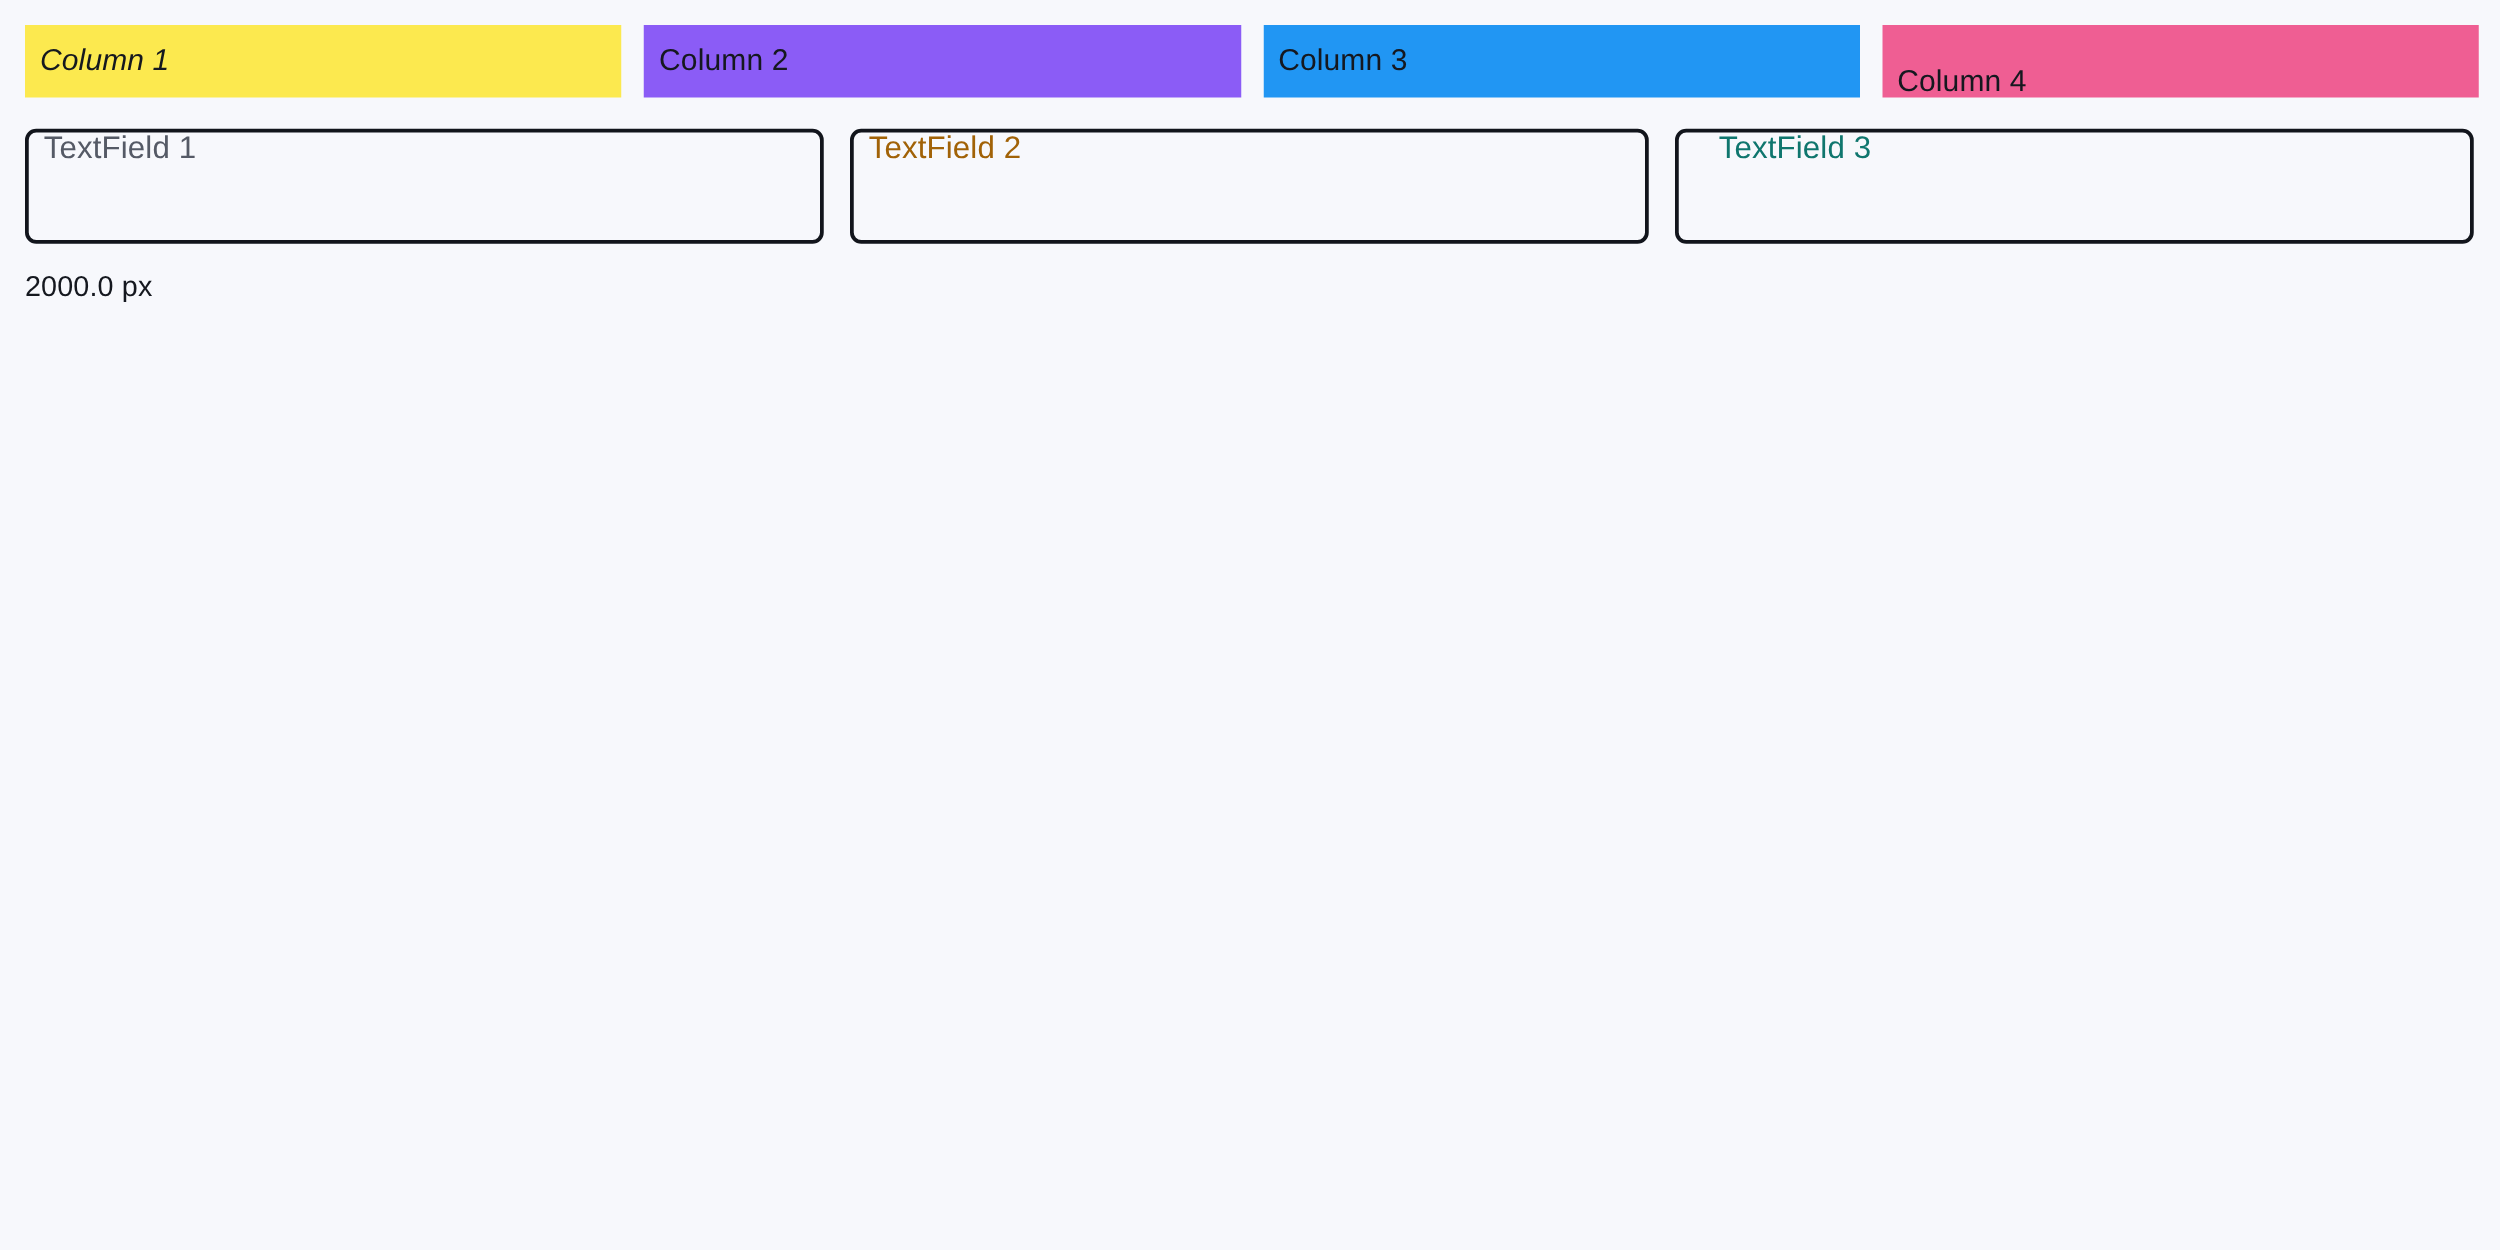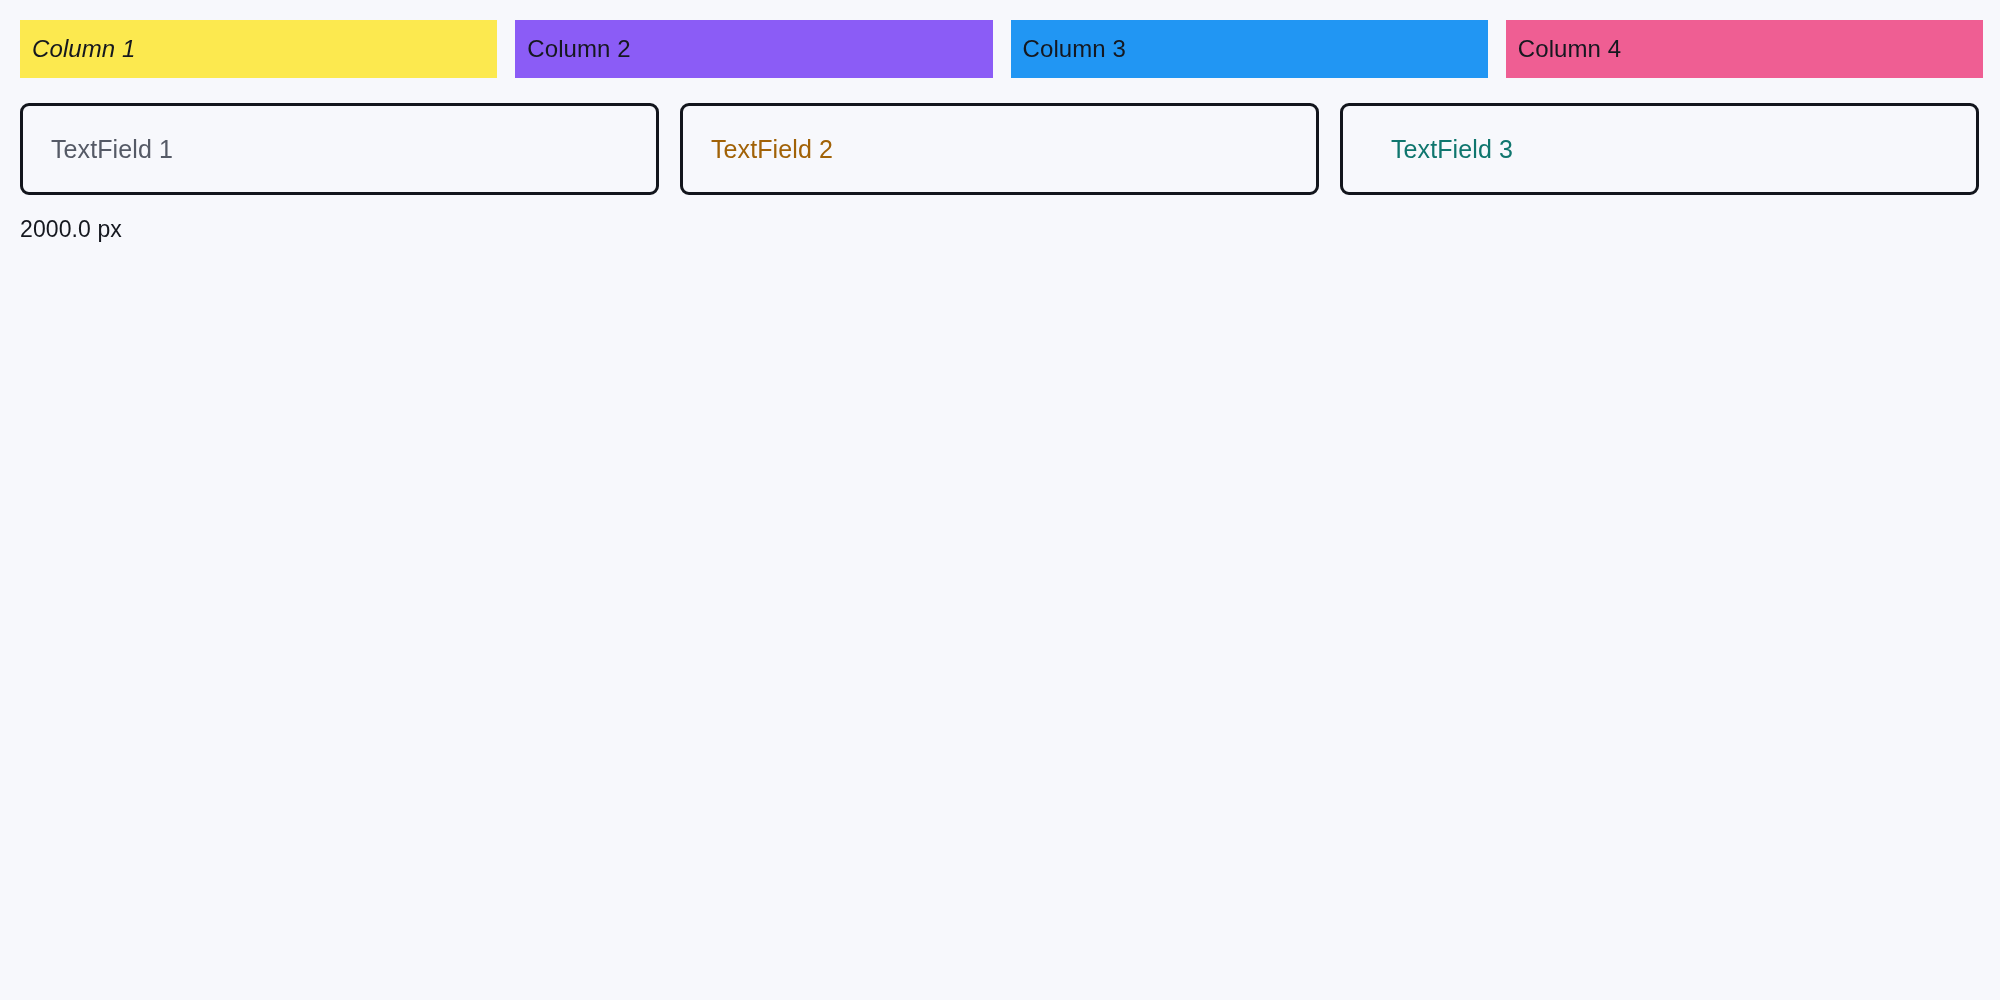--- a/index.html
+++ b/index.html
@@ -54,23 +54,22 @@
     align-items: stretch;
     gap: 21px;
     height: 92px;
     width: 1959px;
     margin-top: 25px;
   }
   .text-field {
     flex: 1 1 0;
     min-width: 0;
     display: flex;
-    align-items: center;
     box-sizing: border-box;
-    padding: 0 28px;
+    padding: 0 12px;
     border: 3px solid #12151c;
     border-radius: 9px;
     background: #f7f8fc;
     overflow: hidden;
   }
   .text-field .placeholder {
     font-size: 25px;
     line-height: 1;
     color: #555a66;
     white-space: nowrap;
@@ -95,21 +94,21 @@
   <div class="columns-row">
     <div class="column-bar" style="background-color: rgb(252, 233, 79); font-style: italic;">
       <span class="column-label">Column 1</span>
     </div>
     <div class="column-bar" style="background-color: #8b5cf6; text-align: right;">
       <span class="column-label">Column 2</span>
     </div>
     <div class="column-bar" style="background-color: rgb(33, 150, 243);">
       <span class="column-label">Column 3</span>
     </div>
-    <div class="column-bar" style="background-color: rgb(239, 94, 147);">
+    <div class="column-bar" style="background-color: rgb(239, 94, 147); align-items: flex-end;">
       <span class="column-label">Column 4</span>
     </div>
   </div>
 
   <div class="fields-row">
     <div class="text-field" style="border-color: rgb(18, 21, 28);">
       <span class="placeholder" style="color: rgb(85, 90, 102);">TextField 1</span>
     </div>
     <div class="text-field" style="border-color: rgb(18, 21, 28);">
       <span class="placeholder" style="color: #a16207;">TextField 2</span>

